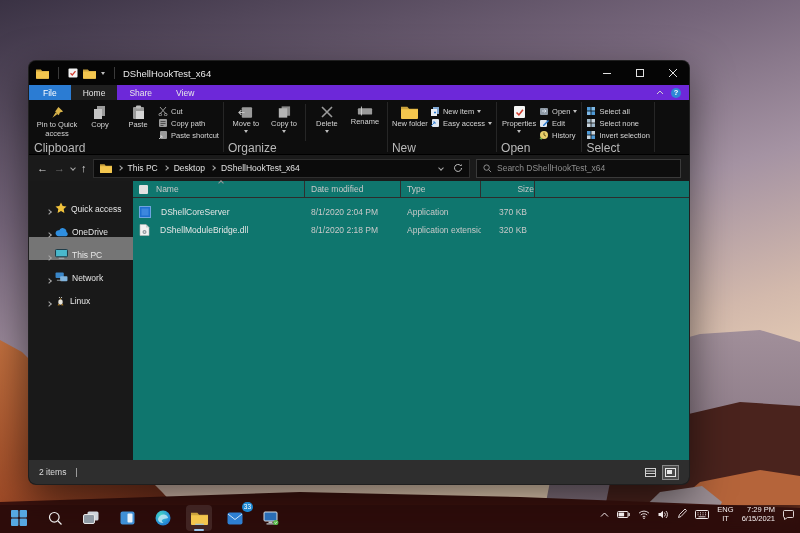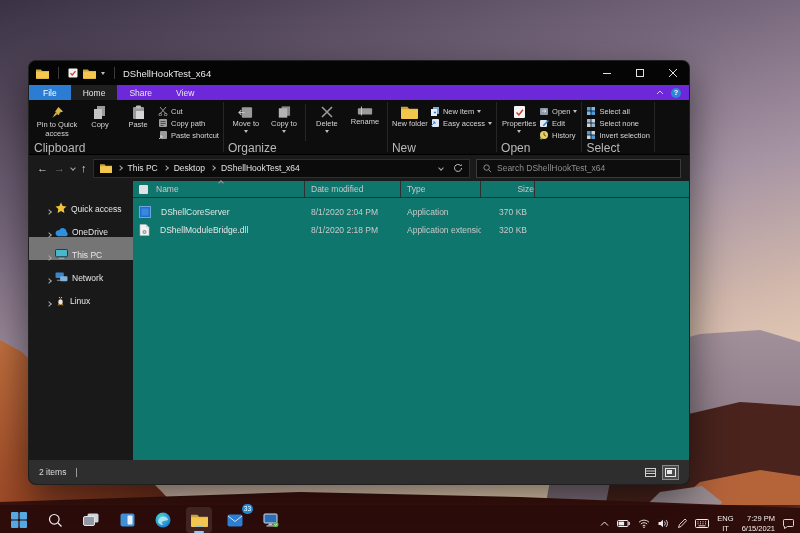--- a/index.html
+++ b/index.html
@@ -5,21 +5,21 @@
   * { margin:0; padding:0; box-sizing:border-box; }
   html,body { width:800px; height:533px; overflow:hidden; }
   body { position:relative; font-family:"Liberation Sans", sans-serif; background:#4a3f52; }
 
   
   .wallpaper { position:absolute; inset:0; }
 
   
   .taskbar { position:absolute; left:0; right:0; bottom:0; height:28px;
     background:rgba(34,10,9,0.55); backdrop-filter:blur(10px);
-    display:flex; align-items:flex-end; justify-content:space-between; padding:0 6px; }
+    display:flex; align-items:flex-start; justify-content:space-between; padding:0 6px; }
   .tb-left { display:flex; align-items:center; gap:10px; }
   .tb-icon { width:26px; height:26px; display:flex; align-items:center; justify-content:center; position:relative; border-radius:4px; }
   .tb-icon.active { background:rgba(255,255,255,0.10); }
   .tb-icon.active::after { content:""; position:absolute; bottom:0; left:8px; width:10px; height:2px; background:#9cc7ec; border-radius:2px; }
   .tb-badge { position:absolute; top:-3px; right:-5px; min-width:11px; height:10px; padding:0 2px; background:#1e88d2; border-radius:6px;
     color:#fff; font-size:6.5px; line-height:10px; text-align:center; }
   .tb-right { display:flex; align-items:center; gap:8px; color:#f0eaea; }
   .tray-txt { font-size:7.5px; line-height:1.25; color:#f4efef; text-align:center; }
   .tray-txt.right { text-align:right; }
 

